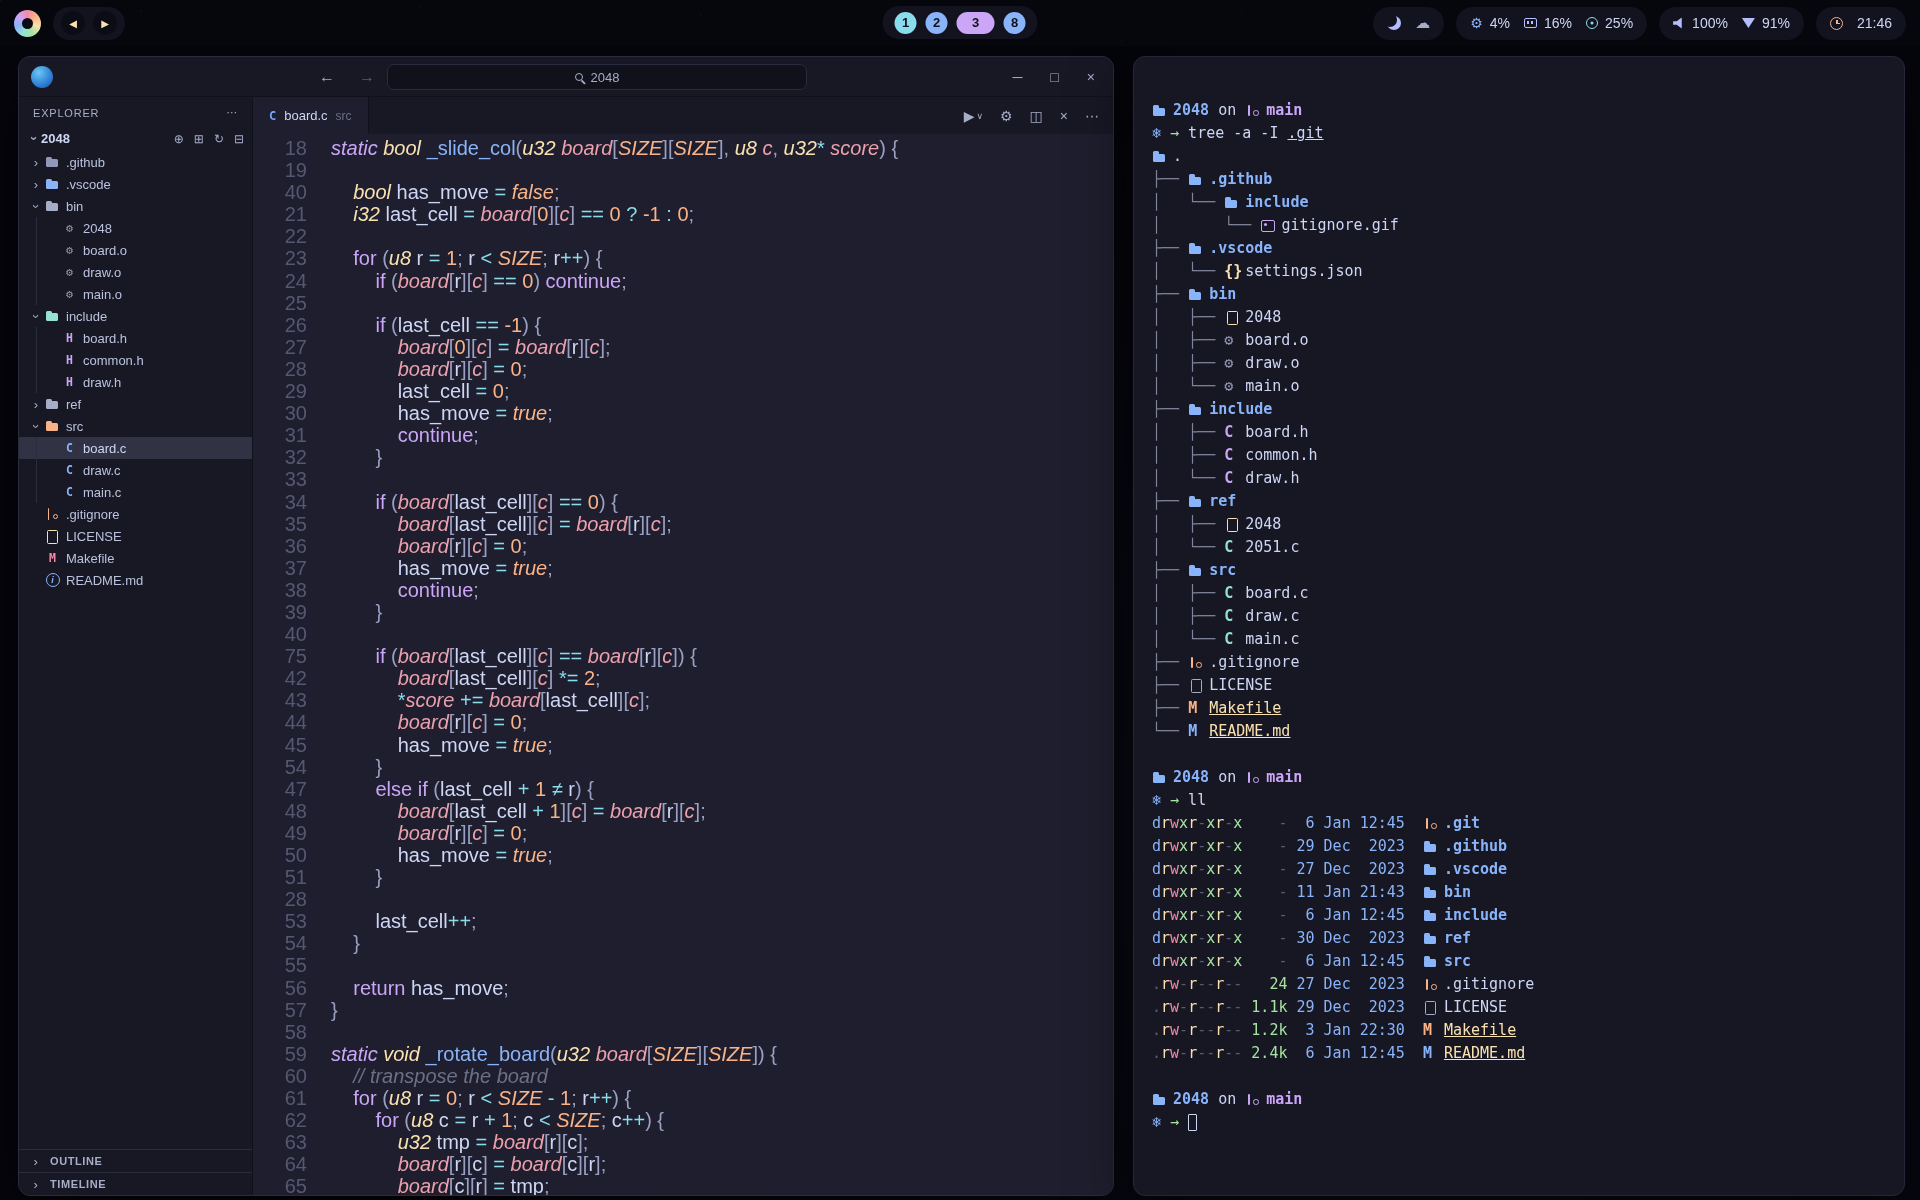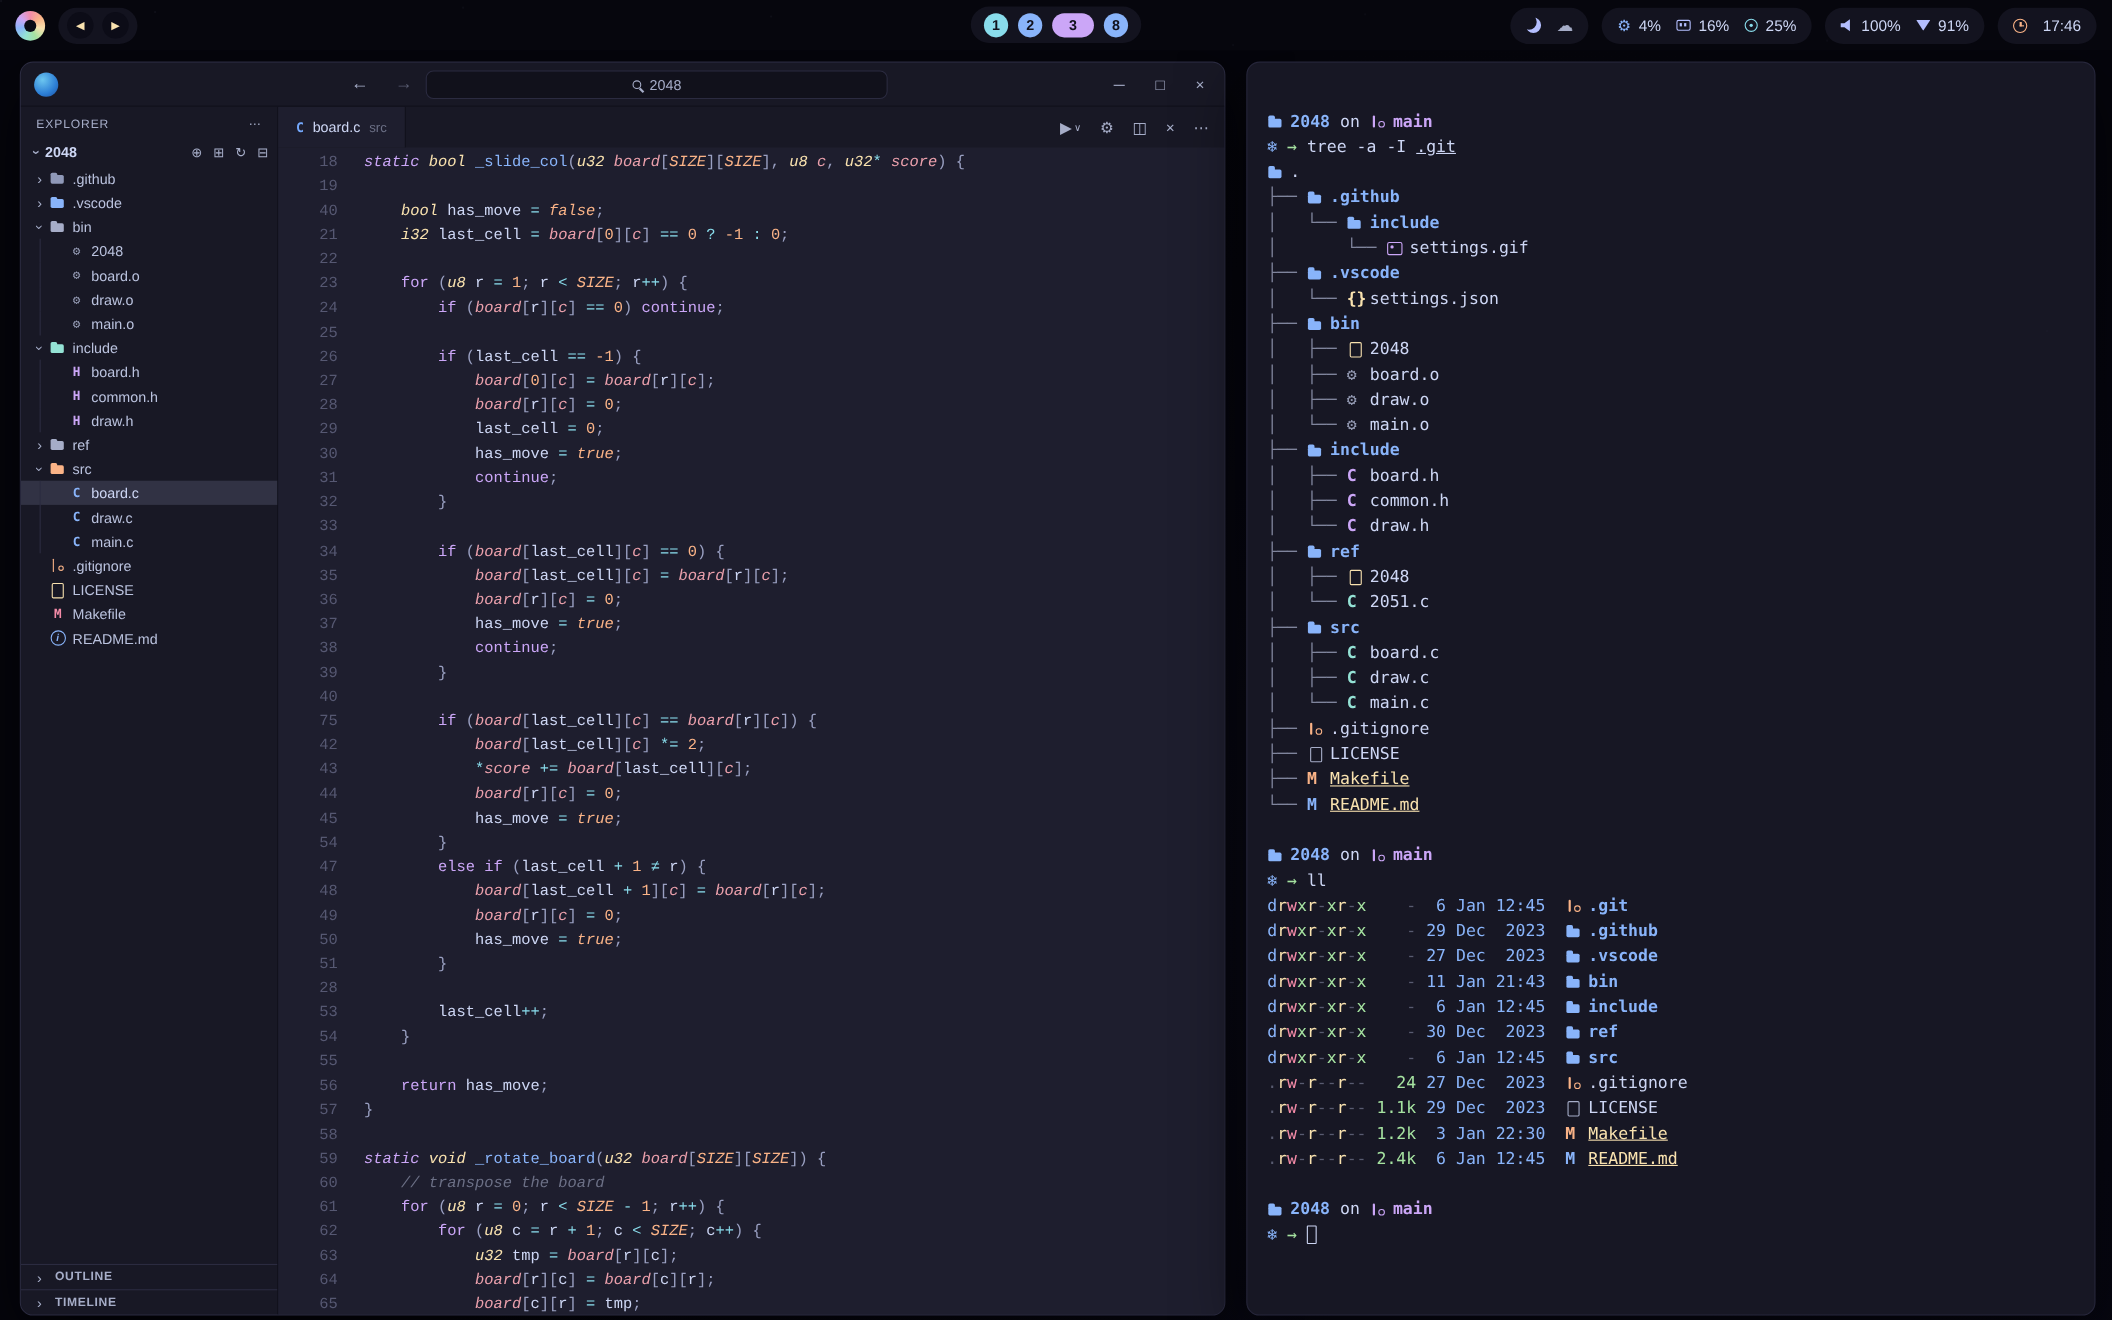--- a/index.html
+++ b/index.html
@@ -77,21 +77,21 @@
 .sh-info{display:inline-flex;align-items:center;justify-content:center;width:14px;height:14px;border:1.3px solid currentColor;border-radius:50%;font-size:9px;font-weight:700;font-style:italic}
 
 .editor{flex:1;display:flex;flex-direction:column;min-width:0;background:#1e1e2e}
 .tabbar{height:37px;background:#181825;display:flex;align-items:stretch;flex:0 0 37px}
 .tab{background:#1e1e2e;display:flex;align-items:center;gap:8px;padding:0 16px;color:#cdd6f4;font-size:13px;border-right:1px solid #11111b;cursor:pointer}
 .tabdir{color:#6c7086;font-size:12px}
 .tabicon{color:#74a8fc;font-weight:700;font-size:12px;font-family:"DejaVu Sans Mono",monospace}
 .tabactions{margin-left:auto;display:flex;align-items:center;gap:17px;color:#a6adc8;padding-right:14px;font-size:14px}
 .tabactions span{cursor:pointer;display:inline-flex;align-items:center}
 .runcaret{font-size:9px;margin-left:2px}
-.codearea{flex:1;display:flex;font-family:Liberation Mono, monospace;font-size:14px;line-height:22.1px;padding-top:3px;overflow:hidden}
+.codearea{flex:1;display:flex;font-family:Liberation Sans, sans-serif;font-size:20px;line-height:22.1px;padding-top:3px;overflow:hidden}
 #gutter{width:78px;text-align:right;padding-right:24px;color:#565872;flex:0 0 78px}
 #gutter div{height:22.1px}
 #code{flex:1;white-space:pre;overflow:hidden}
 #code .cline{height:22.1px}
 .tk-k{color:#cba6f7}
 .tk-ks{color:#cba6f7;font-style:italic}
 .tk-t{color:#f9e2af;font-style:italic}
 .tk-f{color:#89b4fa}
 .tk-p{color:#eba0ac;font-style:italic}
 .tk-m{color:#fab387;font-style:italic}
@@ -172,21 +172,21 @@
             <span class="sspeaker"></span>
             <span>100%</span>
           </span>
         <span class="stat">
             <span class="swifi"></span>
             <span>91%</span>
           </span>
       </div>
       <div class="island">
         <span class="sclock"></span>
-        <span>17:46</span>
+        <span>21:46</span>
       </div>
     </div>
   </div>
 
   <div id="vscode">
     <div class="vtitle">
       <span class="vlogo"></span>
       <span class="navarrows">
         <span>←</span>
         <span class="dim">→</span>
@@ -444,21 +444,21 @@
     </div>
   </div>
 
   <div id="terminal">
     <div id="term-body">
         <div class="tline"><span class="tw"><span class="sh sh-folder" style="color: rgb(137, 180, 250);"></span></span><span class="tt-d">2048</span><span class="tt-w"> on </span><span class="tw"><span class="sh sh-branch" style="color: rgb(203, 166, 247);"></span></span><span class="tt-mb">main</span></div>
         <div class="tline"><span class="tt-snow">❄ </span><span class="tt-arr">→</span><span class="tt-w"> tree -a -I </span><span class="tt-wu">.git</span></div>
         <div class="tline"><span class="tw"><span class="sh sh-folder" style="color: rgb(137, 180, 250);"></span></span><span class="tt-w">.</span></div>
         <div class="tline"><span class="tt-g">├── </span><span class="tw"><span class="sh sh-folder" style="color: rgb(137, 180, 250);"></span></span><span class="tt-d">.github</span></div>
         <div class="tline"><span class="tt-g">│   └── </span><span class="tw"><span class="sh sh-folder" style="color: rgb(137, 180, 250);"></span></span><span class="tt-d">include</span></div>
-        <div class="tline"><span class="tt-g">│       └── </span><span class="tw"><span class="sh sh-image" style="color: rgb(203, 166, 247);"></span></span><span class="tt-w">settings.gif</span></div>
+        <div class="tline"><span class="tt-g">│       └── </span><span class="tw"><span class="sh sh-image" style="color: rgb(203, 166, 247);"></span></span><span class="tt-w">gitignore.gif</span></div>
         <div class="tline"><span class="tt-g">├── </span><span class="tw"><span class="sh sh-folder" style="color: rgb(137, 180, 250);"></span></span><span class="tt-d">.vscode</span></div>
         <div class="tline"><span class="tt-g">│   └── </span><span class="tt-tj">{}</span><span class="tt-w">settings.json</span></div>
         <div class="tline"><span class="tt-g">├── </span><span class="tw"><span class="sh sh-folder" style="color: rgb(137, 180, 250);"></span></span><span class="tt-d">bin</span></div>
         <div class="tline"><span class="tt-g">│   ├── </span><span class="tw"><span class="sh sh-file" style="color: rgb(249, 226, 175);"></span></span><span class="tt-w">2048</span></div>
         <div class="tline"><span class="tt-g">│   ├── </span><span class="tt-tgear">⚙</span><span class="tt-w">board.o</span></div>
         <div class="tline"><span class="tt-g">│   ├── </span><span class="tt-tgear">⚙</span><span class="tt-w">draw.o</span></div>
         <div class="tline"><span class="tt-g">│   └── </span><span class="tt-tgear">⚙</span><span class="tt-w">main.o</span></div>
         <div class="tline"><span class="tt-g">├── </span><span class="tw"><span class="sh sh-folder" style="color: rgb(137, 180, 250);"></span></span><span class="tt-d">include</span></div>
         <div class="tline"><span class="tt-g">│   ├── </span><span class="tt-tH">C</span><span class="tt-w">board.h</span></div>
         <div class="tline"><span class="tt-g">│   ├── </span><span class="tt-tH">C</span><span class="tt-w">common.h</span></div>

